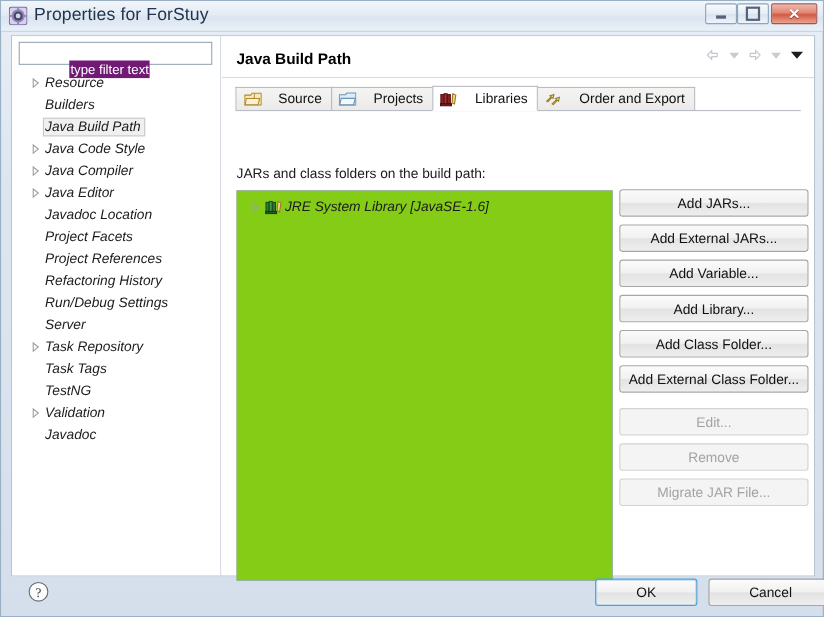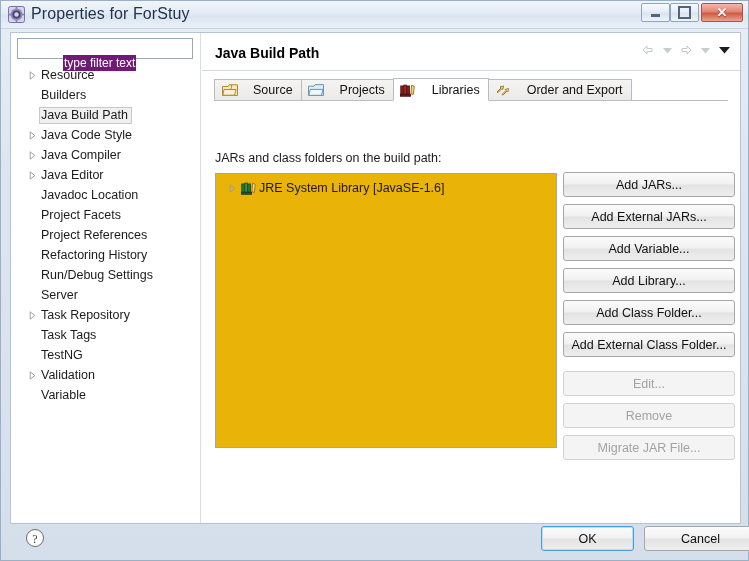--- a/index.html
+++ b/index.html
@@ -102,20 +102,21 @@
     line-height: 16px;
     white-space: nowrap;
     margin-left: 44px;
   }
 
   #tree {
     position: absolute;
     left: 0; top: 32px;
     right: 1px; bottom: 0;
     overflow: hidden;
+    font-style: italic;
   }
   .tree-item {
     position: relative;
     height: 20px;
     display: flex;
     align-items: center;
     padding-left: 14px;
     font-size: 12.5px;
     color: #1b1b1b;
     white-space: nowrap;
@@ -204,25 +205,26 @@
   }
   #list-caption {
     position: absolute;
     left: 1px; top: 7px;
     font-size: 12.5px;
     color: #1b1b1b;
   }
   #list-box {
     position: absolute;
     left: 1px; top: 29px;
-    width: 342px; height: 275px;
-    box-sizing: border-box;
-    background: #eab308;
+    width: 342px; height: 355px;
+    box-sizing: border-box;
+    background: #84cc16;
     border: 1px solid #9aa7b4;
     overflow: hidden;
+    font-style: italic;
   }
   .list-row {
     height: 20px;
     display: flex;
     align-items: center;
     padding-left: 9px;
     font-size: 12.5px;
     color: #1b1b1b;
     white-space: nowrap;
     margin-top: 4px;
@@ -424,21 +426,21 @@
           <div class="tree-item">
             <span class="arrow">
               <svg width="7" height="9" viewBox="0 0 7 9">
                 <path d="M1.2 0.8 L5.8 4.5 L1.2 8.2 Z" fill="none" stroke="#9aa0a6" stroke-width="1"></path>
               </svg>
             </span>
             <span class="t-label">Validation</span>
           </div>
           <div class="tree-item">
             <span class="arrow"></span>
-            <span class="t-label">Variable</span>
+            <span class="t-label">Javadoc</span>
           </div>
         </div>
     </div>
 
     <div id="right-pane">
       <div id="page-title">Java Build Path</div>
       <div id="page-title-rule"></div>
 
       <div id="nav-buttons">
         <span class="nav-ico">

